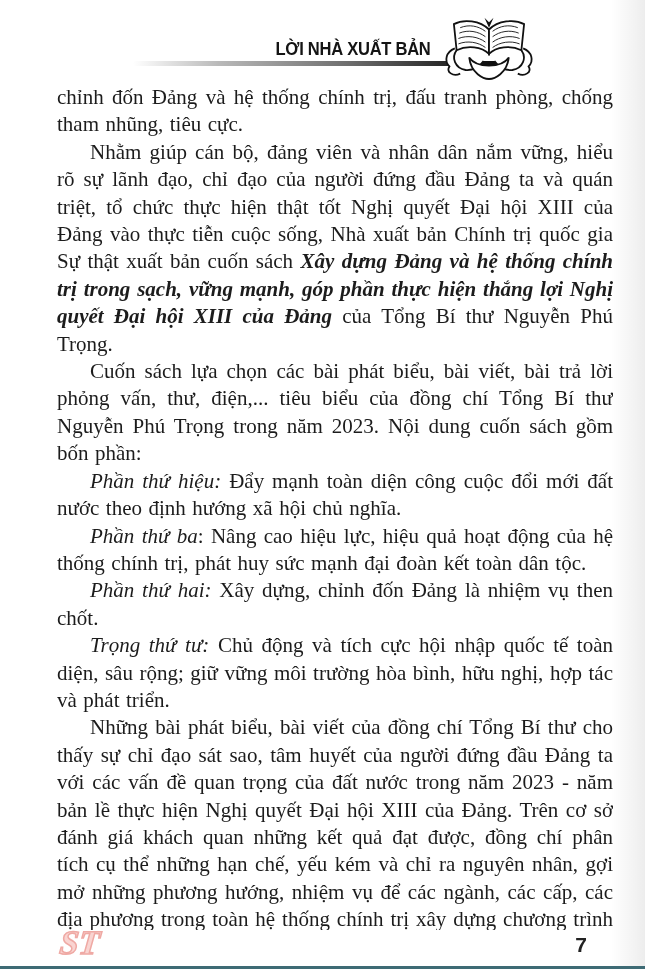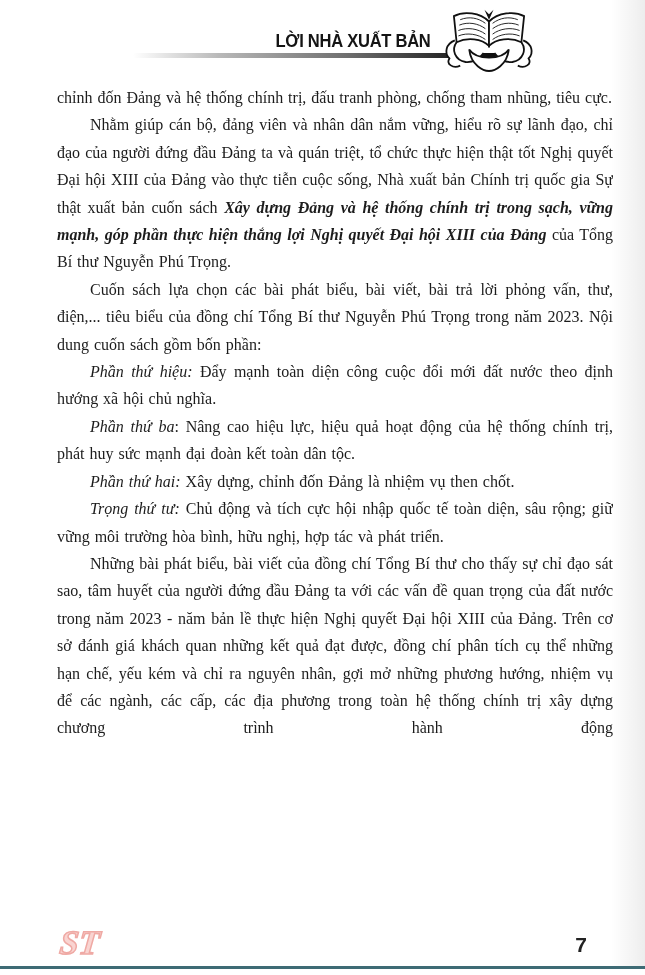--- a/index.html
+++ b/index.html
@@ -11,21 +11,21 @@
   *{margin:0;padding:0;box-sizing:border-box;}
   html,body{width:645px;height:975px;}
   body{
     position:relative;
     background:#ffffff;
     font-family:"Liberation Serif", serif;
     color:var(--ink);
     overflow:hidden;
   }
   
-  .header{position:absolute;top:0;left:0;width:589px;height:82px;}
+  .header{position:absolute;top:8px;left:0;width:589px;height:82px;}
   .header-title{
     position:absolute;
     top:31px;
     right:158px;
     font-family:"Liberation Sans", sans-serif;
     font-weight:700;
     font-size:18px;
     letter-spacing:-0.3px;
     color:#141414;
     transform:scaleX(0.92);
@@ -49,21 +49,21 @@
     height:72px;
   }
   
   .body-text{
     position:absolute;
     left:57px;
     top:84px;
     width:556px;
     height:846px;
     overflow:hidden;
-    font-size:16px;
+    font-size:21px;
     line-height:27.4px;
     word-spacing:0.06em;
   }
   .para{text-align:justify;}
   .para.indent{text-indent:33px;}
   .para.jlast{text-align-last:justify;}
   .bi{font-weight:bold;font-style:italic;}
   .i{font-style:italic;}
   
   .watermark{

